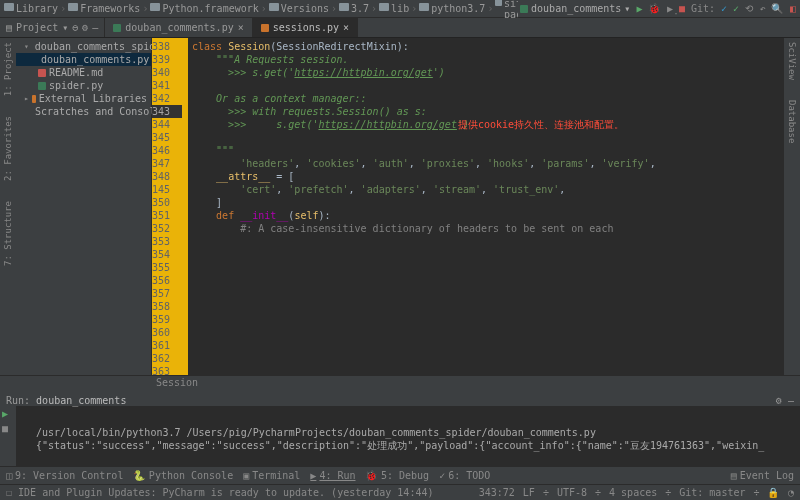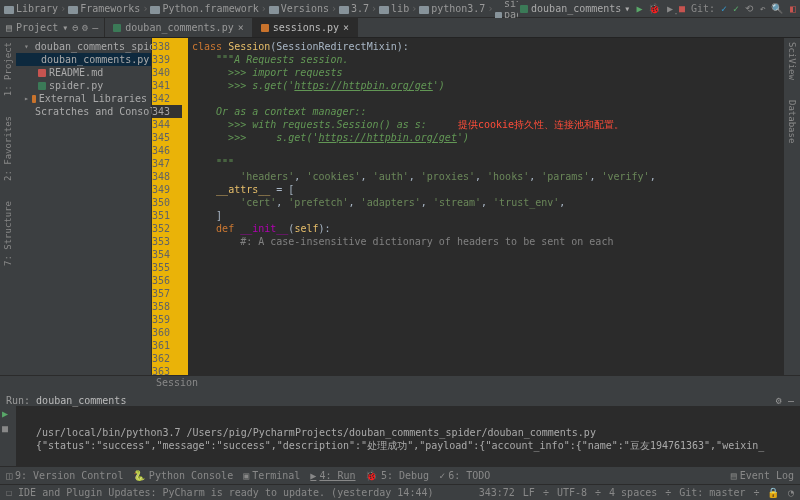--- a/index.html
+++ b/index.html
@@ -1,19 +1,19 @@
 <!DOCTYPE html>
 <html><head>
 <meta charset="utf-8">
 <style>
 *{margin:0;padding:0;box-sizing:border-box;font-family:'Menlo','Consolas',monospace;font-size:10px}
 body{background:#2b2b2b;color:#a9b7c6;width:800px;height:500px;overflow:hidden;display:flex;flex-direction:column}
 .topbar{height:18px;background:#3c3f41;display:flex;align-items:center;padding:0 4px;border-bottom:1px solid #2b2b2b;gap:2px}
 .breadcrumb{display:flex;align-items:center;gap:2px;flex:1;overflow:hidden}
-.breadcrumb span{color:#999;display:flex;align-items:flex-end;gap:2px}
+.breadcrumb span{color:#999;display:flex;align-items:flex-start;gap:2px}
 .breadcrumb .sep{color:#666}
 .folder-ic{width:10px;height:8px;background:#87939a;border-radius:1px;display:inline-block}
 .py-ic{width:8px;height:8px;background:#3b7a57;border-radius:1px;display:inline-block}
 .py-ic.orange{background:#c9732c}
 .topbar-right{display:flex;gap:6px;align-items:center}
 .tabbar{height:20px;background:#3c3f41;display:flex;align-items:center;border-bottom:1px solid #232323}
 .proj-label{padding:0 6px;color:#999;display:flex;align-items:center;gap:4px;height:100%;border-right:1px solid #2b2b2b}
 .tab{padding:0 8px;height:100%;display:flex;align-items:center;gap:4px;color:#999;border-right:1px solid #2b2b2b}
 .tab.active{background:#2b2b2b;color:#bbb}
 .main{flex:1;display:flex;overflow:hidden}
@@ -176,21 +176,21 @@
         <div>339</div>
         <div>340</div>
         <div>341</div>
         <div>342</div>
         <div class="hl">343</div>
         <div>344</div>
         <div>345</div>
         <div>346</div>
         <div>347</div>
         <div>348</div>
-        <div>349</div>
+        <div>145</div>
         <div>350</div>
         <div>351</div>
         <div>352</div>
         <div>353</div>
         <div>354</div>
         <div>355</div>
         <div>356</div>
         <div>357</div>
         <div>358</div>
         <div>359</div>
@@ -201,21 +201,20 @@
       </div>
     <div class="code" id="code">
       <div class="annotation">提供cookie持久性、连接池和配置。</div>
     <div class="code-line"></div>
         <div class="code-line"></div>
         <div class="code-line"><span class="kw">class</span> <span class="cl">Session</span>(SessionRedirectMixin):</div>
         <div class="code-line"><span class="doc">    """A Requests session.</span></div>
         <div class="code-line"></div>
         <div class="code-line"></div>
         <div class="code-line"></div>
-        <div class="code-line"><span class="doc">      &gt;&gt;&gt; import requests</span></div>
         <div class="code-line"><span class="doc">      &gt;&gt;&gt; s.get('<span class="url">https://httpbin.org/get</span>')</span></div>
         <div class="code-line"><span class="doc">      <response [200]=""></response></span></div>
         <div class="code-line"></div>
         <div class="code-line"><span class="doc">    Or as a context manager::</span></div>
         <div class="code-line"></div>
         <div class="code-line"><span class="doc">      &gt;&gt;&gt; with requests.Session() as s:</span></div>
         <div class="code-line"><span class="doc">      &gt;&gt;&gt;     s.get('<span class="url">https://httpbin.org/get</span>')</span></div>
         <div class="code-line"><span class="doc">      <response [200]=""></response></span></div>
         <div class="code-line"><span class="doc">    """</span></div>
         <div class="code-line"></div>

